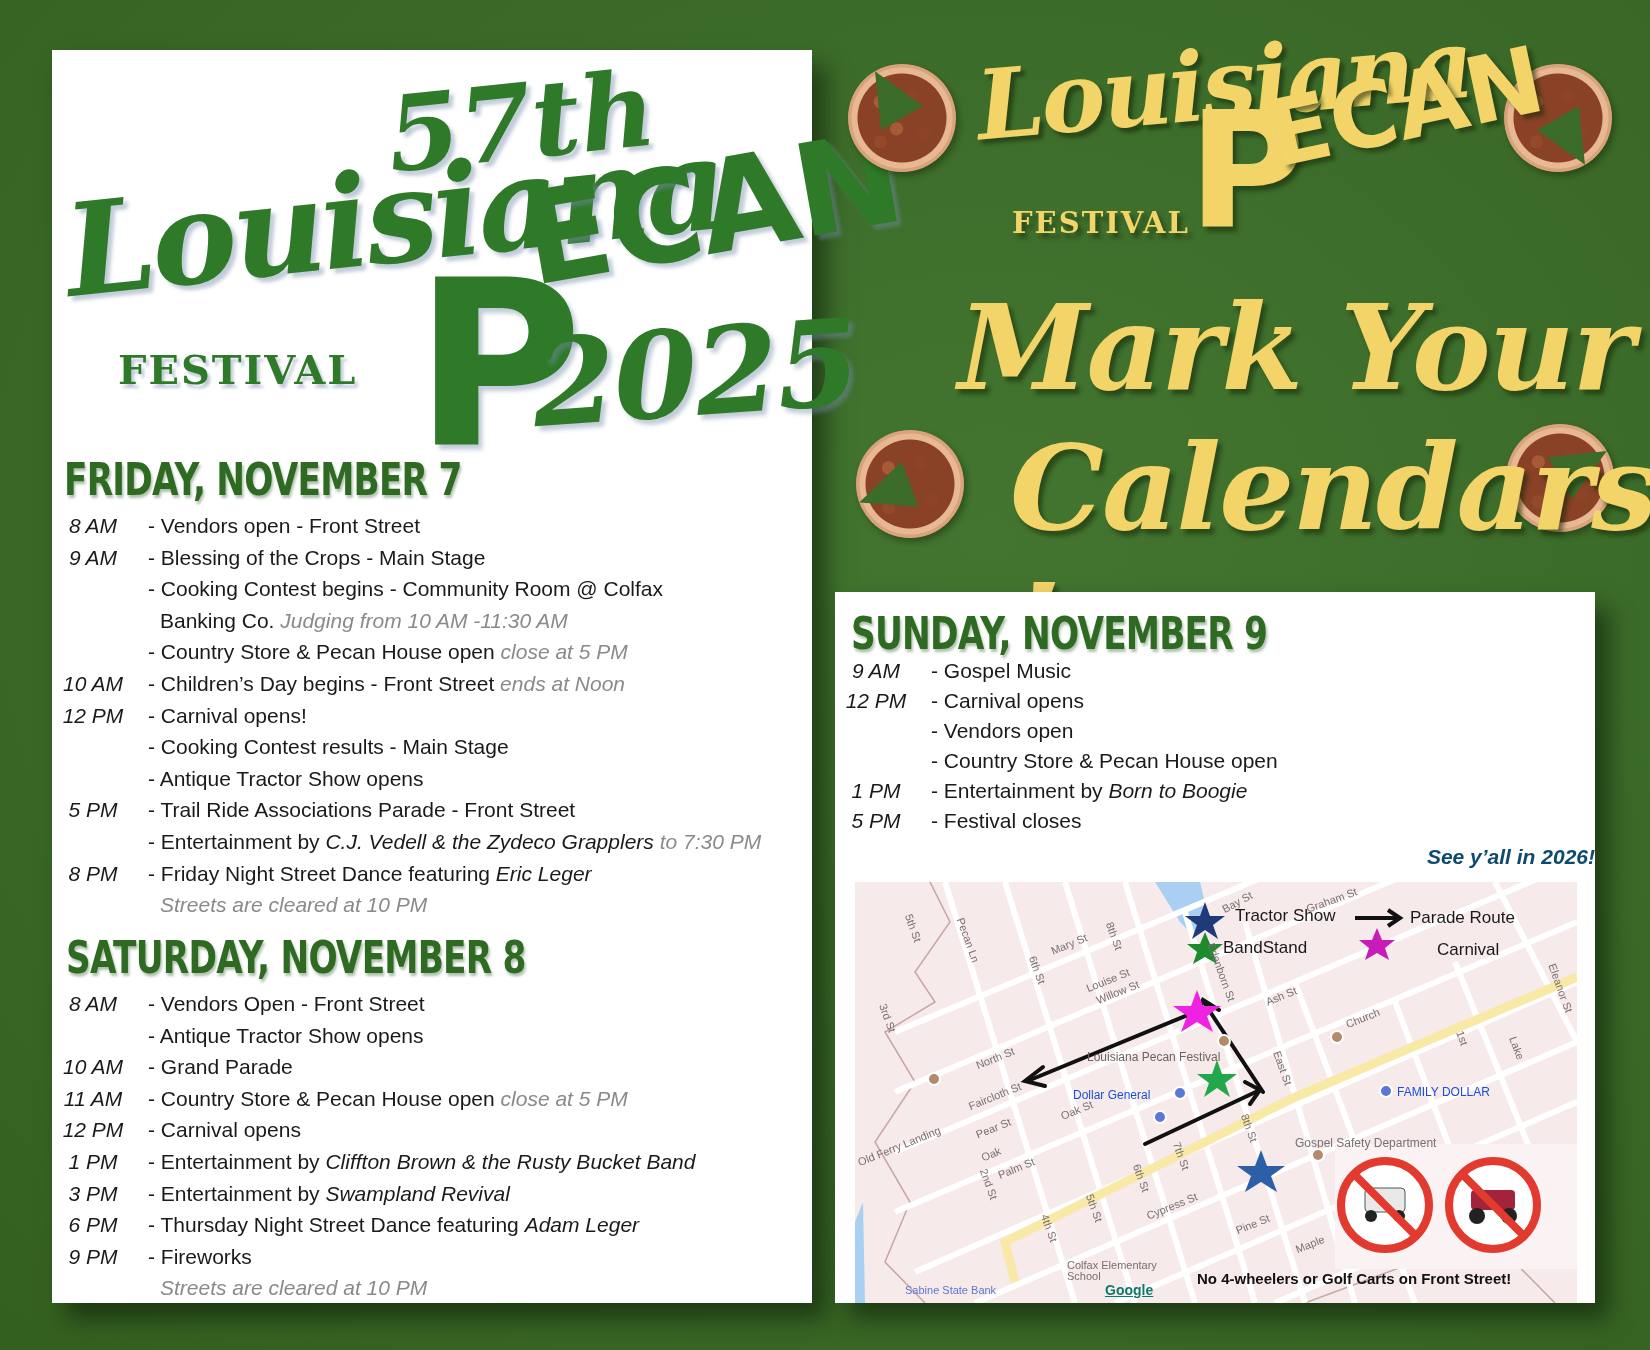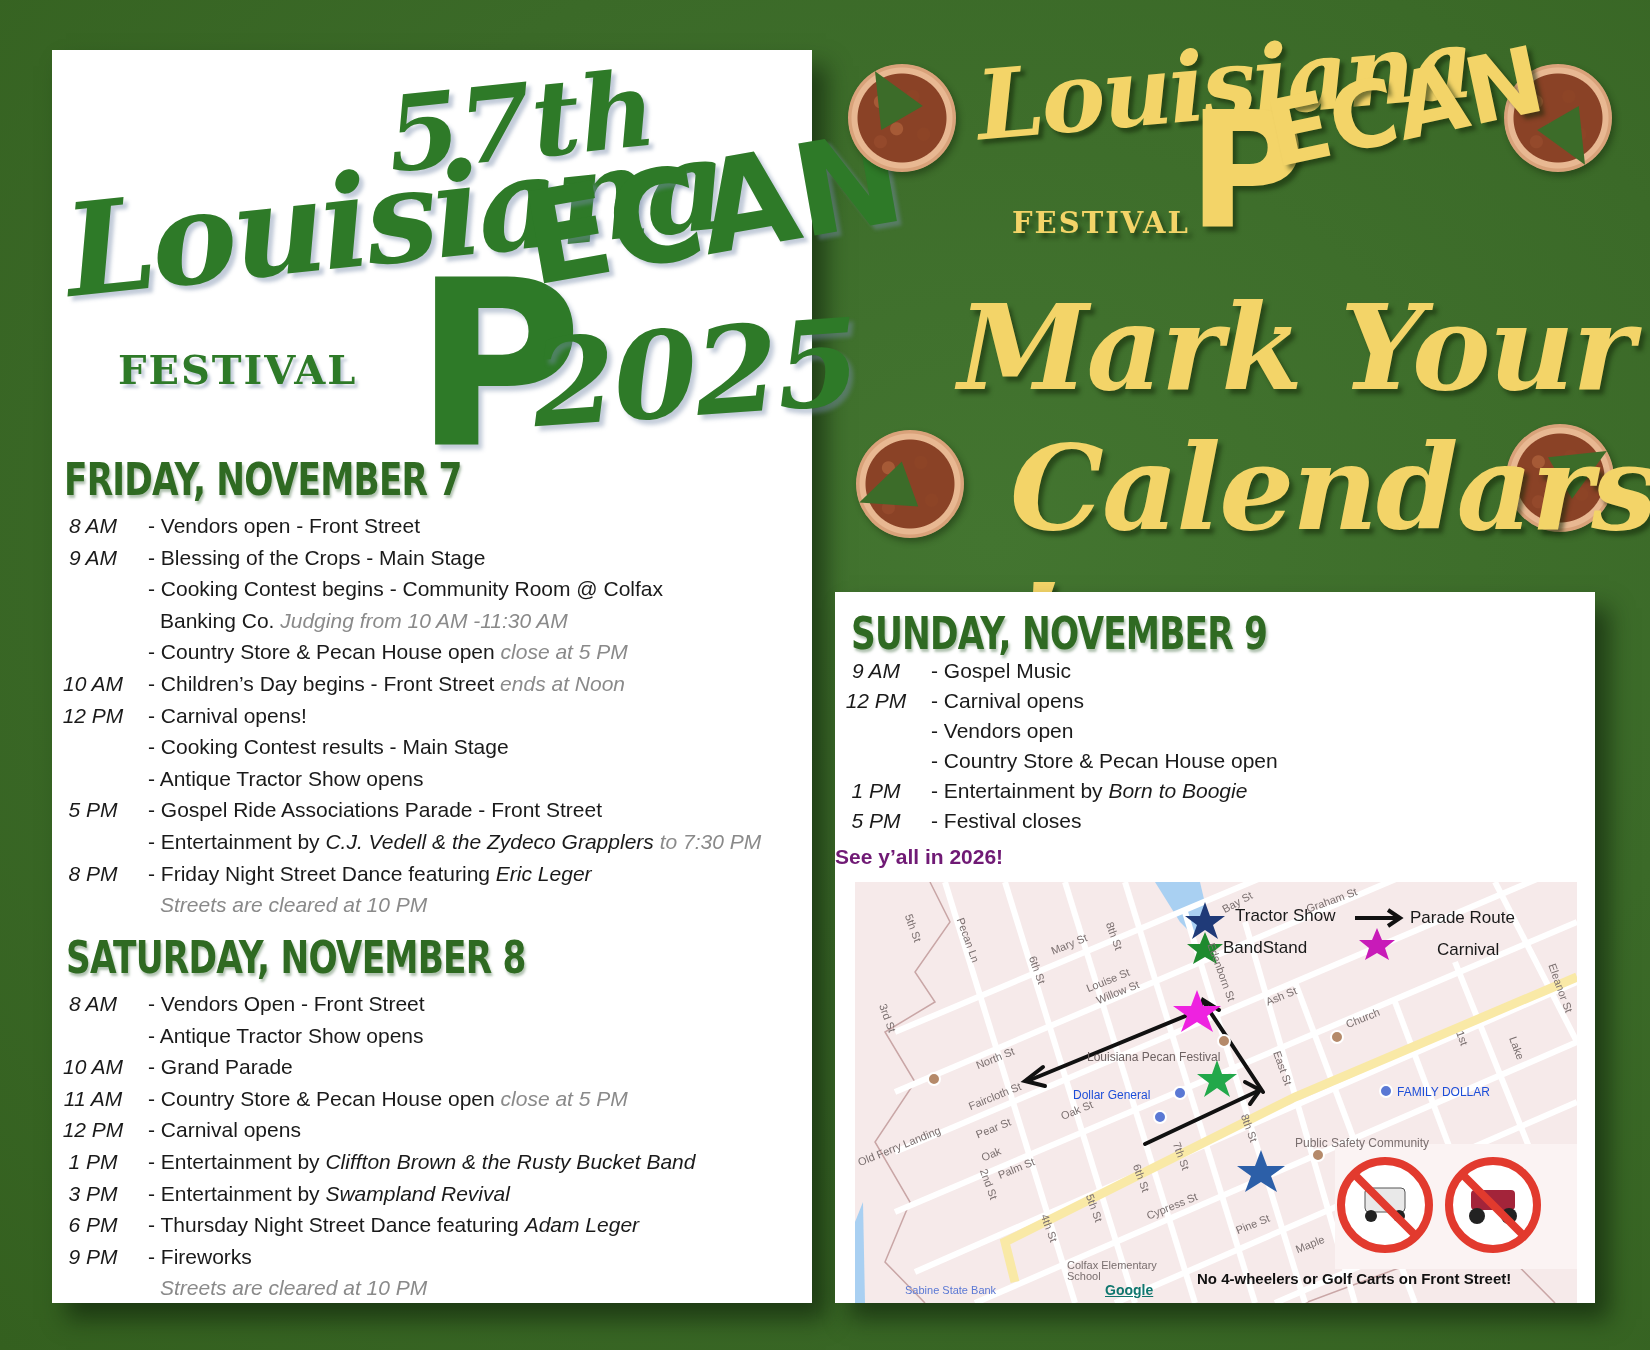--- a/index.html
+++ b/index.html
@@ -107,21 +107,21 @@
   #pie-tr .slice { transform: translate(-50%, 0) rotate(-30deg); }
   #pie-bl { left: 856px; top: 430px; }
   #pie-bl .slice { transform: translate(-50%, 0) rotate(70deg); }
   #pie-br { left: 1506px; top: 424px; }
   #pie-br .slice { transform: translate(-50%, 0) rotate(-120deg); }
 
   
   #sun-title { position: absolute; left: 16px; top: 16px; }
   #sun-list { left: 0; top: 64px; }
   #sun-list .row { font-size: 21px; line-height: 30px; }
-  #see-yall { position: absolute; left: 0; width: 760px; top: 253px; text-align: left; font-weight: bold; font-size: 21px; color: #701a75; font-family: "Liberation Sans Narrow", "Liberation Sans", sans-serif; }
+  #see-yall { position: absolute; left: 0; width: 760px; top: 253px; text-align: right; font-weight: bold; font-style: italic; font-size: 21px; color: #0c4a6e; font-family: "Liberation Sans Narrow", "Liberation Sans", sans-serif; }
 
   
   #map { position: absolute; left: 20px; top: 290px; width: 722px; height: 421px; overflow: hidden; background: #f6eaea; }
   #map svg { position: absolute; left: 0; top: 0; }
   .map-label { position: absolute; font-size: 11px; color: #7a6f6f; white-space: nowrap; }
   .legend-text { position: absolute; font-size: 17px; color: #1a1a1a; white-space: nowrap; }
   #no-vehicles { position: absolute; left: 342px; top: 388px; font-weight: bold; font-size: 15px; color: #111; white-space: nowrap; }
   #google-logo { position: absolute; left: 250px; top: 400px; font-size: 14px; font-weight: bold; color: #0f766e; text-decoration: underline; }
   .poi { position: absolute; width: 14px; height: 14px; border-radius: 50%; background: #b58a6a; border: 2px solid #fff; }
   .poi-blue { position: absolute; width: 14px; height: 14px; border-radius: 50%; background: #5a78d4; border: 2px solid #fff; }
@@ -171,21 +171,21 @@
       <div class="row">
         <span class="time"></span>
         <span class="desc"><span>- Cooking Contest results - Main Stage</span></span>
       </div>
       <div class="row">
         <span class="time"></span>
         <span class="desc"><span>- Antique Tractor Show opens</span></span>
       </div>
       <div class="row">
         <span class="time">5 PM</span>
-        <span class="desc"><span>- Gospel Ride Associations Parade - Front Street</span></span>
+        <span class="desc"><span>- Trail Ride Associations Parade - Front Street</span></span>
       </div>
       <div class="row">
         <span class="time"></span>
         <span class="desc"><span>- Entertainment by</span> <span class="perf">C.J. Vedell &amp; the Zydeco Grapplers</span> <span class="note">to 7:30 PM</span></span>
       </div>
       <div class="row">
         <span class="time">8 PM</span>
         <span class="desc"><span>- Friday Night Street Dance featuring</span> <span class="perf">Eric Leger</span></span>
       </div>
       <div class="row indent">
@@ -405,21 +405,21 @@
     <div class="map-label" style="left:0px; top:258px; transform:rotate(-22deg);">Old Ferry Landing</div>
     <div class="map-label" style="left:336px; top:84px; transform:rotate(70deg);">Edenborn St</div>
 
     <div class="map-label" style="left:232px; top:168px; font-size:12px; color:#6e6262;">Louisiana Pecan Festival</div>
     <div class="poi" style="left:362px; top:152px;"></div>
     <div class="poi-label-blue" style="left:218px; top:206px;">Dollar General</div>
     <div class="poi-blue" style="left:318px; top:204px;"></div>
     <div class="poi-blue" style="left:298px; top:228px;"></div>
     <div class="poi-blue" style="left:524px; top:202px;"></div>
     <div class="poi-label-blue" style="left:542px; top:203px;">FAMILY DOLLAR</div>
-    <div class="map-label" style="left:440px; top:254px; font-size:12px;">Public Safety Community</div>
+    <div class="map-label" style="left:440px; top:254px; font-size:12px;">Gospel Safety Department</div>
     <div class="poi" style="left:456px; top:266px;"></div>
     <div class="poi" style="left:72px; top:190px;"></div>
     <div class="poi" style="left:475px; top:148px;"></div>
     <div class="map-label" style="left:212px; top:378px; font-size:11px; width:90px; white-space:normal; line-height:11px;">Colfax Elementary School</div>
     <div class="map-label" style="left:50px; top:402px; font-size:11px; color:#5a78d4;">Sabine State Bank</div>
     <div id="google-logo">Google</div>
     <div id="no-vehicles">No 4-wheelers or Golf Carts on Front Street!</div>
   </div>
 </div>
 

